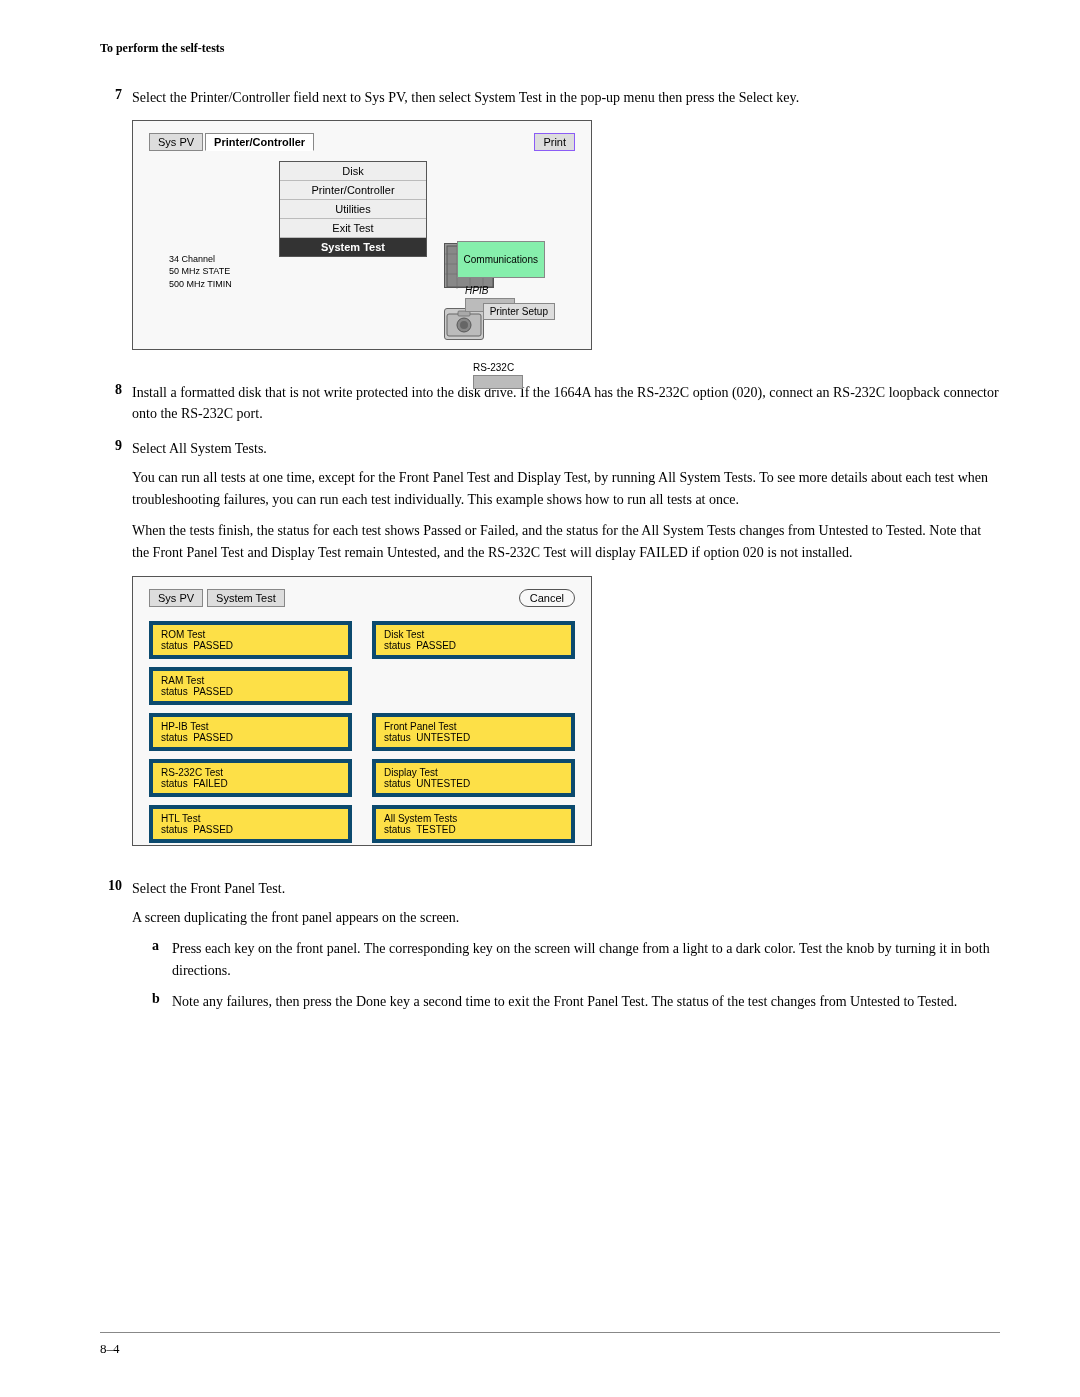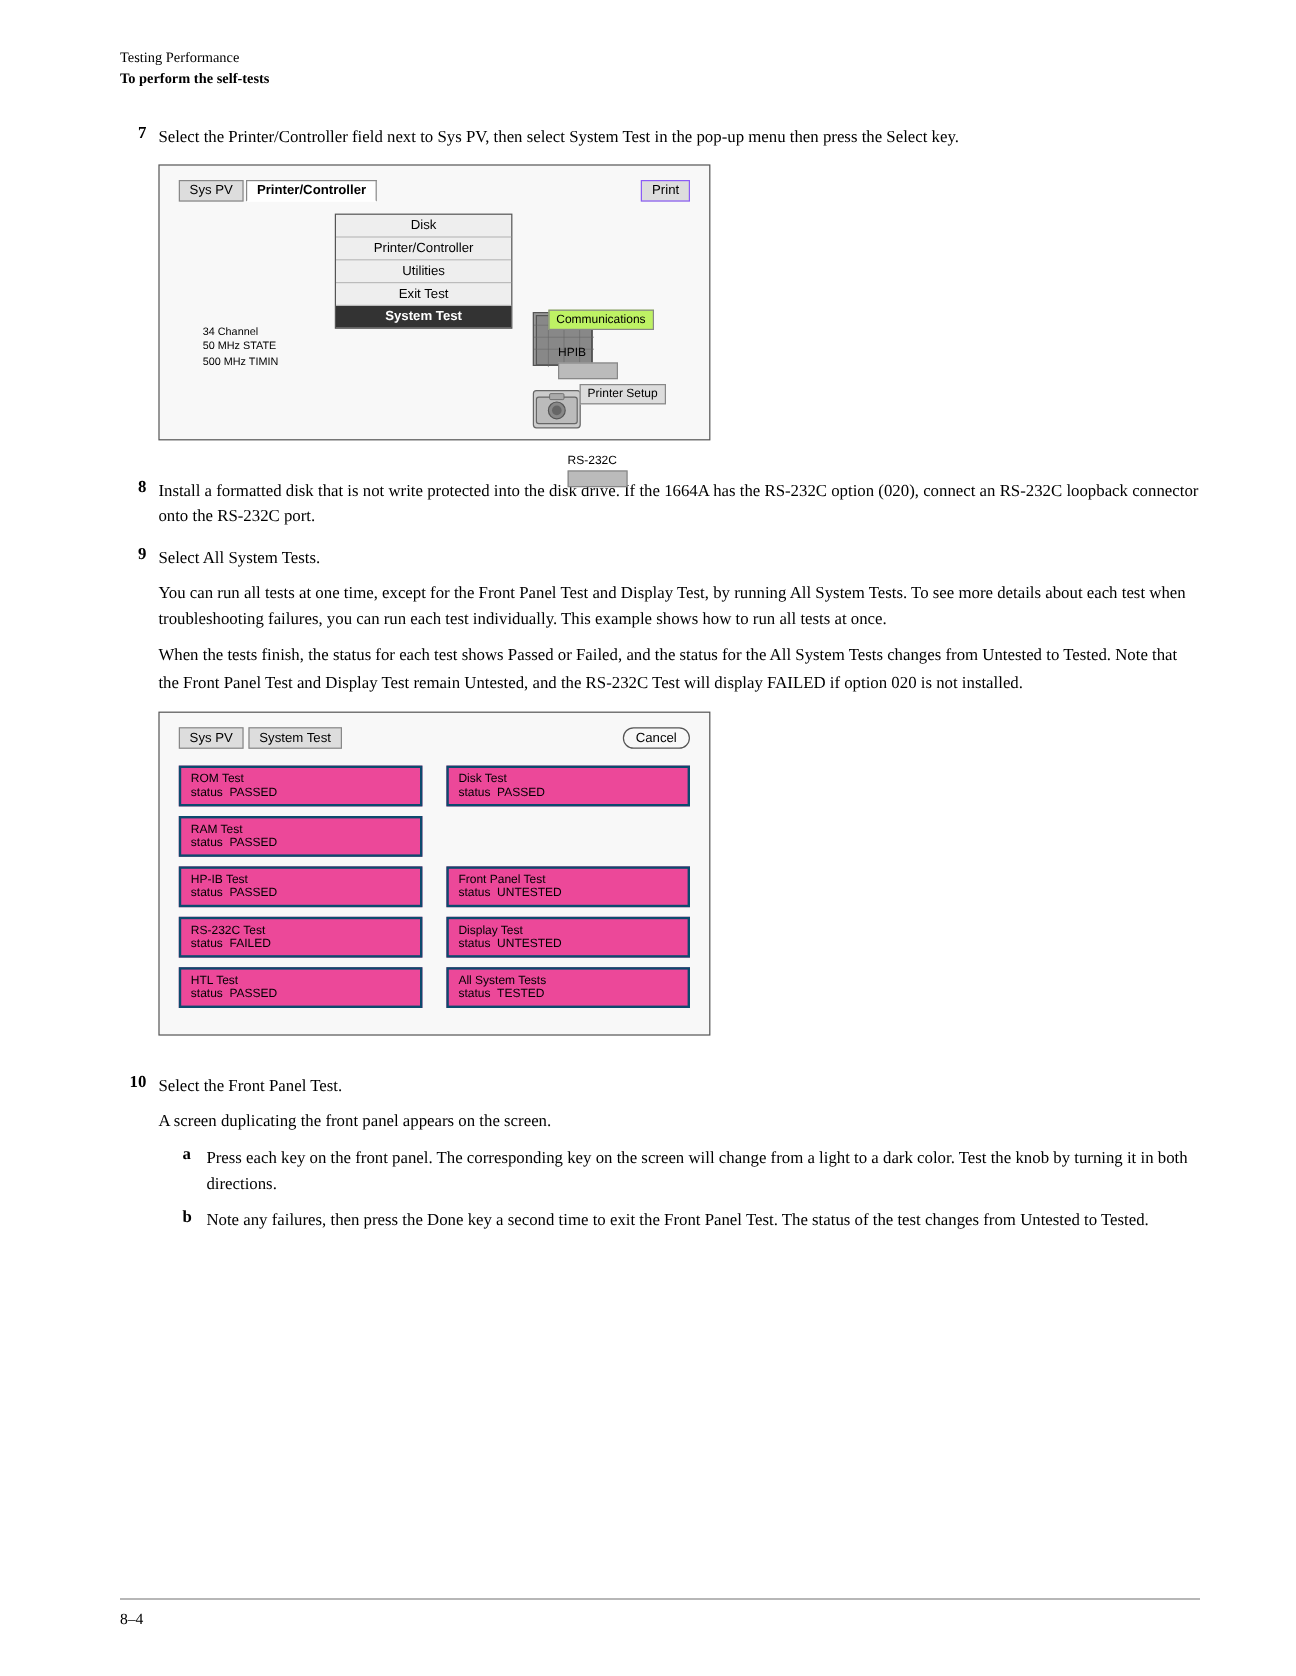--- a/index.html
+++ b/index.html
@@ -103,31 +103,32 @@
       top: 120px;
       font-size: 9px;
       font-family: Arial, sans-serif;
       line-height: 1.4;
     }
     .comm-box {
       position: absolute;
       right: 30px;
       top: 108px;
       border: 1px solid #888;
-      background: #bef264;
-      padding: 2px 6px;
+      background: #86efac;
+      padding: 12px 6px;
       font-size: 10px;
       font-family: Arial, sans-serif;
     }
     .hpib-label {
       position: absolute;
       right: 60px;
-      top: 139px;
-      font-size: 11px;
-      font-family: Arial, sans-serif;
+      top: 152px;
+      font-size: 11px;
+      font-family: Arial, sans-serif;
+      font-style: italic;
     }
     .printer-setup-box {
       position: absolute;
       right: 20px;
       top: 170px;
       border: 1px solid #888;
       background: #ddd;
       padding: 2px 6px;
       font-size: 10px;
       font-family: Arial, sans-serif;
@@ -192,22 +193,22 @@
       font-size: 11px;
       margin-left: auto;
     }
     .test-grid {
       display: grid;
       grid-template-columns: 1fr 1fr;
       gap: 8px 20px;
       font-size: 10px;
     }
     .test-item {
-      border: 2px solid #0c4a6e;
-      background: #ec4899;
+      border: 4px solid #0c4a6e;
+      background: #fde047;
       padding: 4px 8px;
       min-width: 120px;
     }
     .test-item .test-name { font-weight: normal; font-size: 10px; }
     .test-item .test-status { font-size: 10px; }
 
     
     .sub-step {
       margin-top: 8px;
       margin-left: 20px;
@@ -237,21 +238,20 @@
     }
     .numbered-step .content {
       flex: 1;
     }
   </style>
 </head>
 <body>
 
 <div>
   <div class="page-header">
-    <div class="line1">Testing Performance</div>
     <div class="line2">To perform the self-tests</div>
   </div>
 </div>
 
 <div>
 
   <div class="numbered-step">
     <div class="num">7</div>
     <div class="content">
       <div class="step-text">Select the Printer/Controller field next to Sys PV, then select System Test in the pop-up menu then press the Select key.</div>

